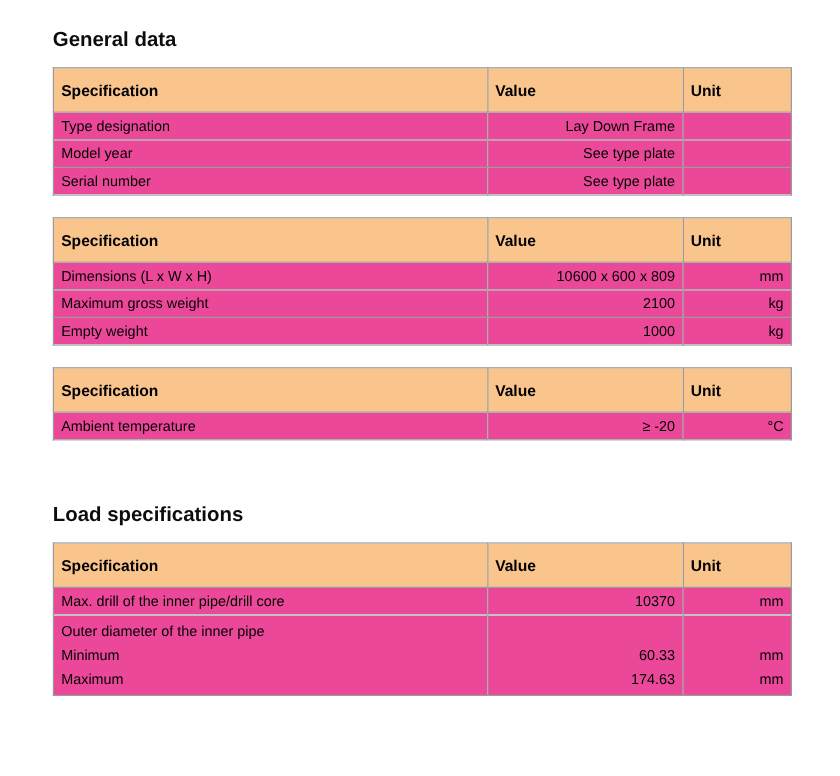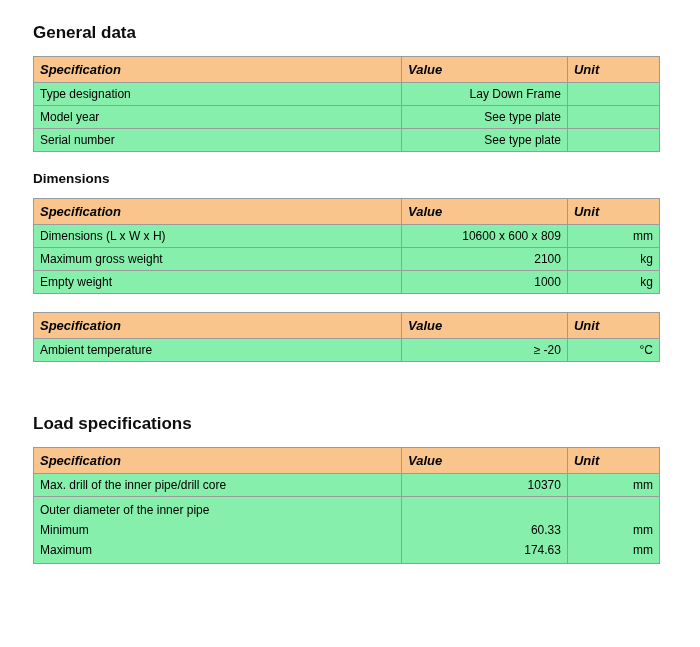--- a/index.html
+++ b/index.html
@@ -10,21 +10,21 @@
     font-family: "Liberation Sans", sans-serif;
     color: #000000;
   }
   body {
     width: 700px;
     height: 647px;
     overflow: hidden;
   }
   .page {
     width: 700px;
-    padding: 0 40px 0 33px;
+    padding: 0 40px 0 44px;
   }
   .spec-section { margin: 0; }
   .spec-section.gap-normal { margin-top: 18px; }
   .spec-section.gap-large  { margin-top: 52px; }
   .spec-section.gap-first  { margin-top: 23px; }
 
   .section-title {
     margin: 0;
     font-weight: bold;
     color: #0d0d0d;
@@ -44,34 +44,33 @@
   }
   col.col-spec  { width: 58.8%; }
   col.col-value { width: 26.5%; }
   col.col-unit  { width: 14.7%; }
 
   thead th {
     background: #f9c58d;
     border-top: 2px solid #e5a868;
     font-size: 13px;
     font-weight: bold;
-    height: 26px;
+    height: 37px;
     padding: 4px 6px;
     vertical-align: middle;
-    font-style: italic;
   }
   thead th.h-spec  { text-align: left; }
   thead th.h-value { text-align: left; }
   thead th.h-unit  { text-align: left; }
 
   tbody td {
     font-size: 12px;
     padding: 3px 6px;
     vertical-align: top;
-    background: #86efac;
+    background: #ec4899;
   }
   tbody td.c-spec  { text-align: left; }
   tbody td.c-value { text-align: right; }
   tbody td.c-unit  { text-align: right; }
 
   .cell-line {
     line-height: 16px;
     min-height: 16px;
     white-space: nowrap;
   }
@@ -132,21 +131,20 @@
               </td>
               <td class="c-unit">
                 <div class="cell-line"></div>
               </td>
             </tr>
           </tbody>
     </table>
   </section>
 
   <section class="spec-section gap-normal">
-    <h2 class="section-title small">Dimensions</h2>
     <table class="spec-table">
       <colgroup>
         <col class="col-spec">
             <col class="col-value">
             <col class="col-unit">
       </colgroup>
       <thead>
         <tr>
           <th class="h-spec">Specification</th>
           <th class="h-value">Value</th>

